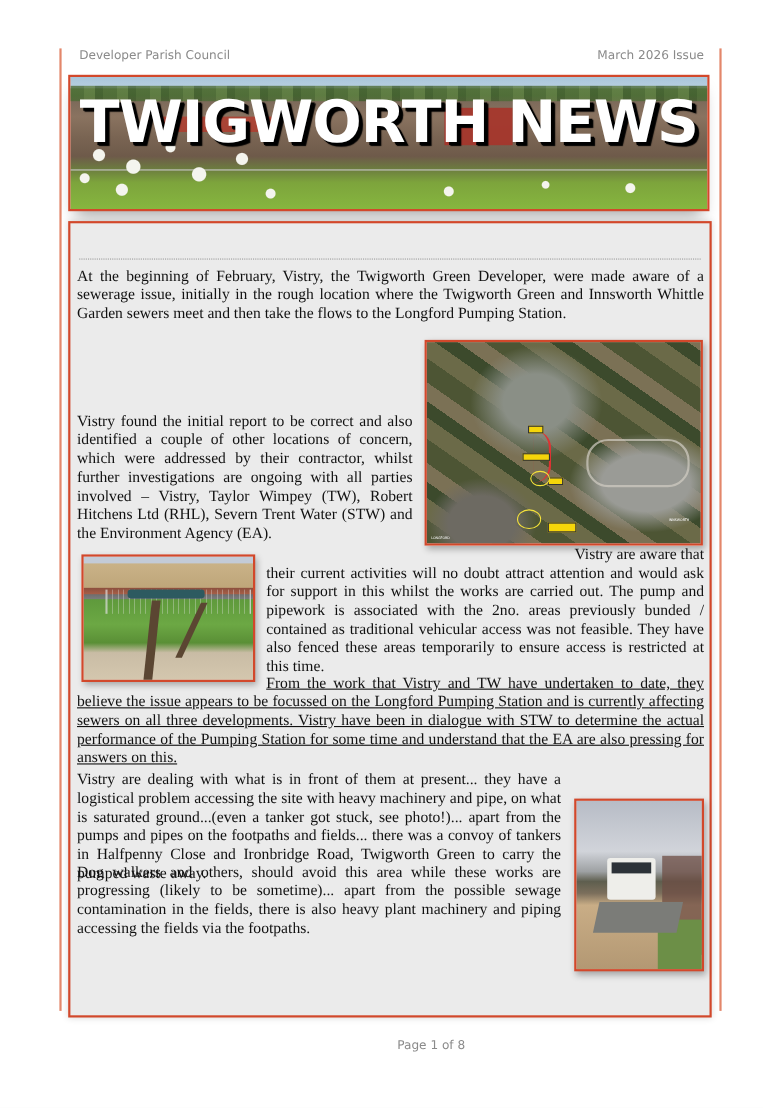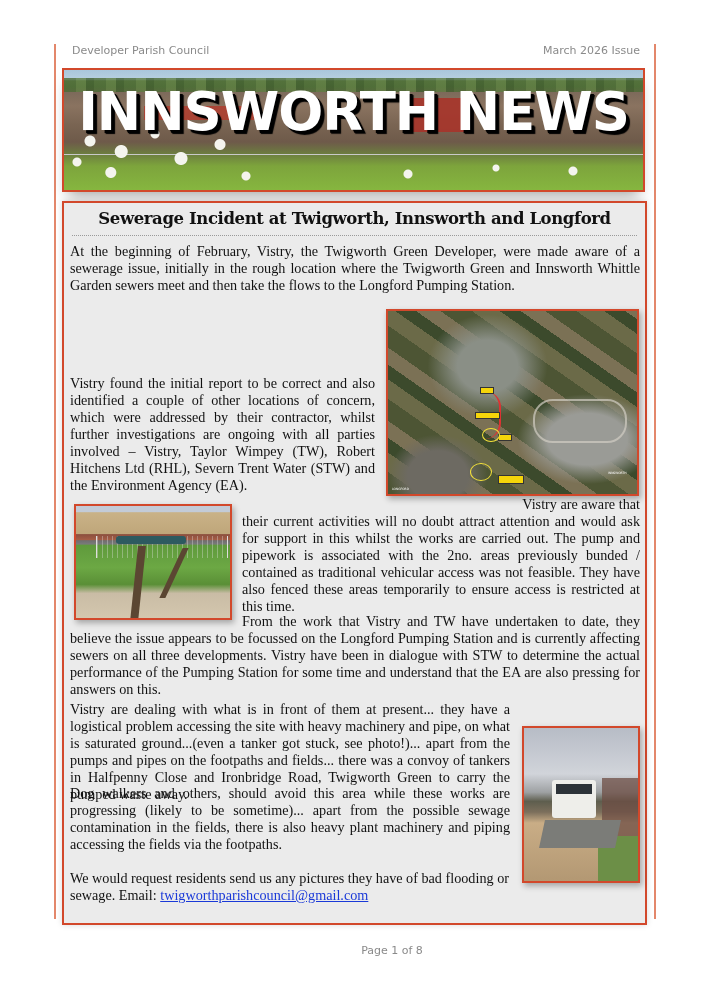--- a/index.html
+++ b/index.html
@@ -78,21 +78,21 @@
   }
   .p {
     position: absolute; font-size: 14.2px; line-height: 17px; color: #111; text-align: justify;
     margin: 0;
   }
   .p1 { left: 6px; top: 40px; width: 570px; }
   .p2 { left: 6px; top: 103px; width: 305px; }
   .p3 { left: 6px; top: 172px; width: 305px; }
   .p4 { left: 178px; top: 274px; width: 398px; }
   .p4 .first { display: block; text-align: right; margin-top: 19px; }
-  .p5 { left: 6px; top: 410px; width: 570px; text-indent: 172px; }
+  .p5 { left: 6px; top: 410px; width: 570px; text-indent: 172px; text-decoration: underline; }
   .p6 { left: 6px; top: 498px; width: 440px; }
   .p7 { left: 6px; top: 582px; width: 440px; }
   .p8 { left: 6px; top: 667px; width: 440px; text-align: left; }
   .email-link { color: #1a39d8; text-decoration: underline; }
 
   .photo {
     position: absolute; border: 2px solid #d2482b; box-sizing: border-box;
     box-shadow: 2px 3px 6px rgba(0,0,0,0.3); overflow: hidden;
   }
   .map-photo {
@@ -162,25 +162,24 @@
   <span class="right">March 2026 Issue</span>
 </div>
 
 <div class="banner">
   <div class="trees"></div>
   <div class="machine1"></div>
   <div class="machine2"></div>
   <div class="wire"></div>
   <div class="flowers"></div>
   <div class="flowers2"></div>
-  <div class="masthead">INNSWORTH NEWS</div>
+  <div class="masthead">TWIGWORTH NEWS</div>
 </div>
 
 <div class="article">
-  <div class="article-title">Sewerage Incident at Twigworth, Innsworth and Longford</div>
   <div class="title-rule"></div>
 
   <p class="p p1">At the beginning of February, Vistry, the Twigworth Green Developer, were made aware of a sewerage issue, initially in the rough location where the Twigworth Green and Innsworth Whittle Garden sewers meet and then take the flows to the Longford Pumping Station.</p>
   <p class="p p3">Vistry found the initial report to be correct and also identified a couple of other locations of concern, which were addressed by their contractor, whilst further investigations are ongoing with all parties involved – Vistry, Taylor Wimpey (TW), Robert Hitchens Ltd (RHL), Severn Trent Water (STW) and the Environment Agency (EA).</p>
 
   <div class="photo map-photo">
     <div class="estate"></div>
     <div class="route"></div>
     <div class="marker" style="left:92px;top:76px;width:12px;"></div>
     <div class="marker" style="left:87px;top:101px;width:23px;"></div>
@@ -209,18 +208,15 @@
 
   <div class="photo truck-photo">
     <div class="hedge"></div>
     <div class="grass"></div>
     <div class="mats"></div>
     <div class="truck"></div>
     <div class="cab"></div>
   </div>
 
   <p class="p p7">Dog walkers and others, should avoid this area while these works are progressing (likely to be sometime)... apart from the possible sewage contamination in the fields, there is also heavy plant machinery and piping accessing the fields via the footpaths.</p>
-  <p class="p p8">
-    <span>We would request residents send us any pictures they have of bad flooding or sewage. Email: </span><a class="email-link" title="twigworthparishcouncil@gmail.com">twigworthparishcouncil@gmail.com</a>
-  </p>
 </div>
 
 <div class="page-footer">Page 1 of 8</div>
 
 </body></html>

